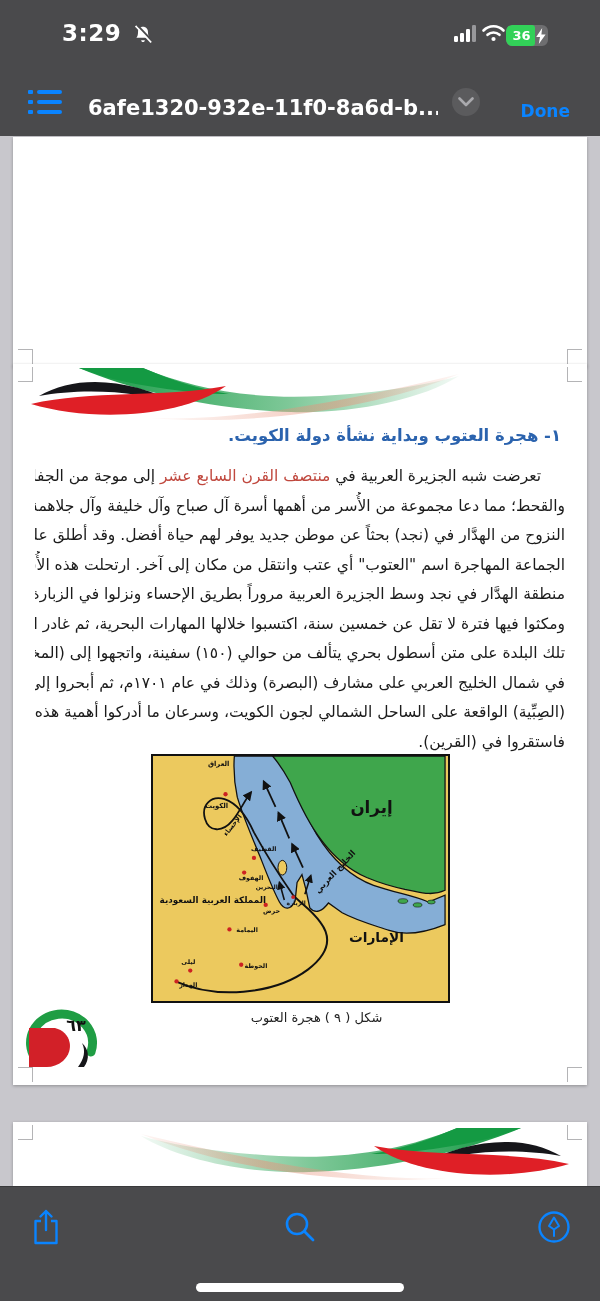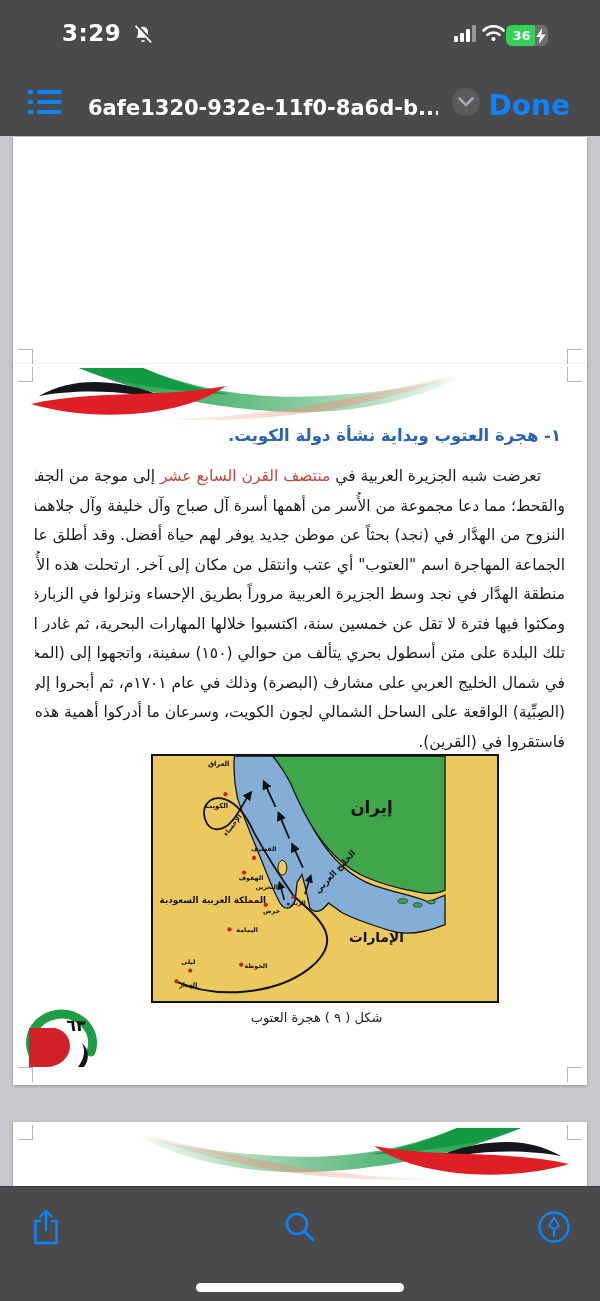--- a/index.html
+++ b/index.html
@@ -13,21 +13,21 @@
   .bell{position:absolute;left:132px;top:10px;}
   .sb-right{position:absolute;right:52px;top:10px;display:flex;align-items:center;gap:0;}
   .battery{position:relative;width:42px;height:21px;border-radius:6px;background:#6e6e70;overflow:hidden;}
   .battery .fill{position:absolute;left:0;top:0;bottom:0;width:29px;background:var(--battery-green,#32d158);border-radius:6px 3px 3px 6px;}
   .battery .pct{position:absolute;left:2px;top:2px;width:27px;text-align:center;color:#fff;font-size:13px;font-weight:bold;line-height:17px;}
   .battery svg{position:absolute;right:1px;top:3px;}
   .nav-row{position:absolute;left:0;top:76px;width:600px;height:60px;}
   .toc-btn{position:absolute;left:26px;top:10px;width:38px;height:34px;cursor:pointer;}
   .doc-title{position:absolute;left:88px;top:12px;width:350px;color:#fff;font-size:21px;font-weight:600;white-space:nowrap;overflow:hidden;margin-top:8px;}
   .collapse-btn{position:absolute;left:452px;top:12px;width:28px;height:28px;border-radius:50%;background:#5b5b5d;display:flex;align-items:center;justify-content:center;}
-  .done-btn{position:absolute;right:24px;top:12px;color:var(--accent,#0a84ff);font-size:28px;font-weight:600;cursor:pointer;background:none;border:none;}
+  .done-btn{position:absolute;right:24px;top:24px;color:var(--accent,#0a84ff);font-size:17px;font-weight:600;cursor:pointer;background:none;border:none;}
 
   
   .page{position:absolute;left:13px;width:574px;background:#fff;box-shadow:0 1px 3px rgba(0,0,0,.28);}
   .page1{top:137px;height:230px;}
   .page2{top:364px;height:721px;}
   .page3{top:1122px;height:64px;}
   .tick{position:absolute;width:15px;height:15px;}
   .tick.tl{left:5px;top:3px;border-right:1px solid #b4b4b6;border-bottom:1px solid #b4b4b6;}
   .tick.tr{right:5px;top:3px;border-left:1px solid #b4b4b6;border-bottom:1px solid #b4b4b6;}
   .tick.bl{left:5px;bottom:3px;border-right:1px solid #b4b4b6;border-top:1px solid #b4b4b6;}
@@ -36,21 +36,21 @@
   .swoosh{position:absolute;left:8px;top:2px;width:440px;height:62px;}
   .swoosh.mirror{left:auto;right:8px;top:4px;transform:scaleX(-1);}
 
   .doc-heading{position:absolute;top:62px;left:20px;right:26px;direction:rtl;text-align:right;color:var(--heading-blue,#2b63ae);font-size:16.5px;font-weight:bold;}
   .body-text{position:absolute;top:98px;left:22px;right:22px;direction:rtl;color:#1b1b1b;font-size:15.5px;}
   .bline{height:29.5px;line-height:29.5px;text-align:justify;text-align-last:justify;white-space:nowrap;overflow:hidden;}
   .bline.first{padding-right:24px;}
   .bline.last{text-align-last:right;}
   .red{color:var(--red-text,#c0483e);}
 
-  .map-frame{position:absolute;left:138px;top:390px;width:348px;height:249px;border:2px solid #111;background:var(--map-land,#ecc95e);}
+  .map-frame{position:absolute;left:138px;top:390px;width:299px;height:249px;border:2px solid #111;background:var(--map-land,#ecc95e);}
   .fig-caption{position:absolute;left:0;top:646px;width:100%;text-align:center;direction:rtl;font-size:13px;color:#222;padding-left:33px;}
   .emblem{position:absolute;left:8px;top:640px;width:86px;height:68px;}
 
   
   .toolbar{position:absolute;left:0;top:1186px;width:600px;height:115px;background:var(--chrome-bg,#4a4a4c);border-top:1px solid #39393b;z-index:30;}
   .tb-btn{position:absolute;top:18px;width:44px;height:44px;display:flex;align-items:center;justify-content:center;cursor:pointer;}
   .home-indicator{position:absolute;left:196px;top:96px;width:208px;height:9px;border-radius:5px;background:#fff;}
 </style>
 </head>
 <body>

